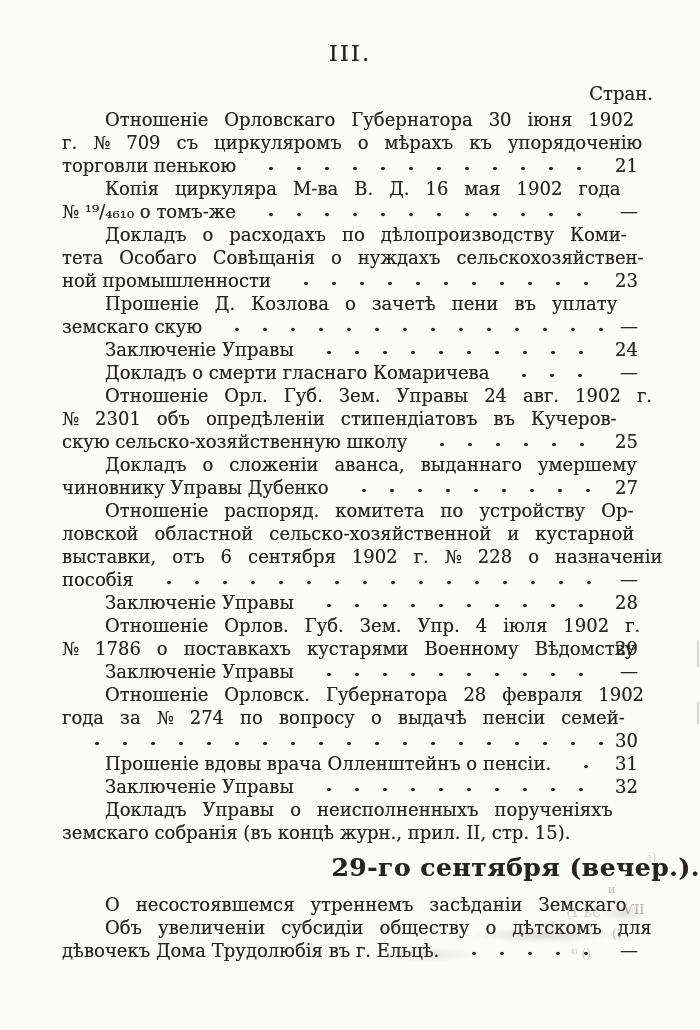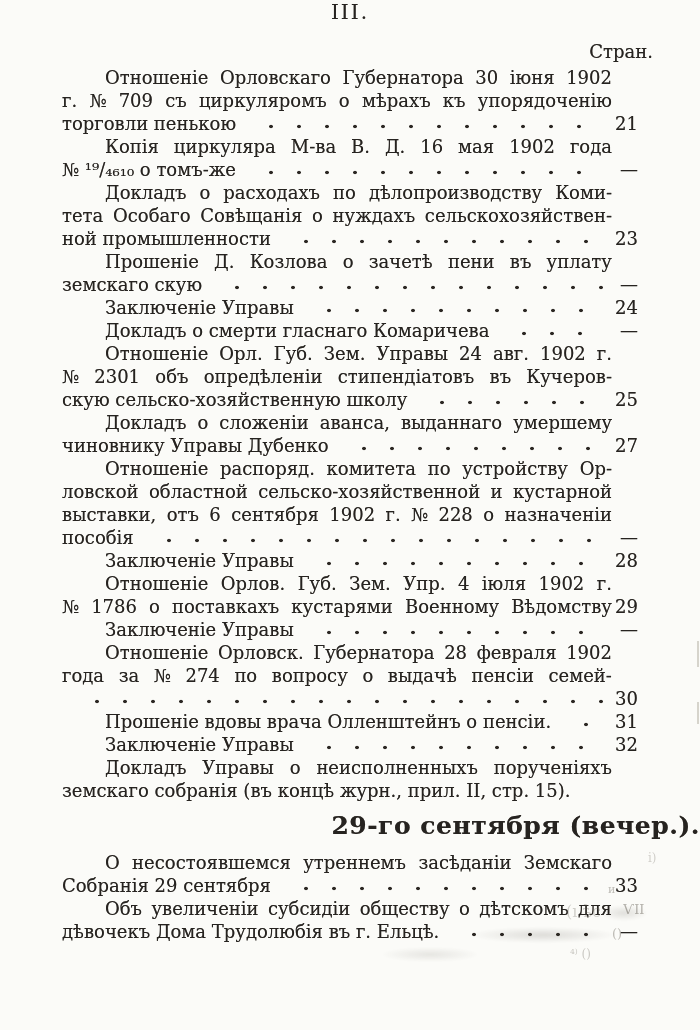--- a/index.html
+++ b/index.html
@@ -7,43 +7,44 @@
     width: 700px; height: 1030px;
     font-family: "DejaVu Serif", "Liberation Serif", serif;
     overflow: hidden;
   }
   .sheet {
     position: relative; width: 700px; height: 1030px;
     box-sizing: border-box;
     text-shadow: 0 0 0.6px rgba(42, 37, 30, 0.55);
   }
   .roman {
+    padding-top: 40px;
     text-align: center;
-    font-size: 20px;
+    font-size: 23px;
     letter-spacing: 2px;
   }
   .col-header {
     margin: 17px 47px 4px 0;
     text-align: right;
     font-size: 18px;
   }
   .toc { margin-top: 4px; }
   .line {
     position: relative;
     display: flex;
     box-sizing: border-box;
     width: 550px;
     margin-left: 62px;
     height: 23px;
     font-size: 18px;
     line-height: 23px;
     white-space: nowrap;
   }
   .line.indent { padding-left: 43px; }
-  .line .txt { flex: none; }
+  .line .txt { flex: none; gap: 16px; }
   .line.justify .txt {
     flex: 1;
     display: flex;
     justify-content: space-between;
   }
   .leader {
     flex: 1;
     margin: 0 8px 0 9px;
     background-image: radial-gradient(circle, #2c2824 1.5px, rgba(0,0,0,0) 2.1px);
     background-size: 28px 5px;
@@ -361,25 +362,20 @@
       </div>
       <div class="heading">29-го сентября (вечер.).</div>
       <div class="line indent justify">
         <span class="txt">
           <span>О</span>
           <span>несостоявшемся</span>
           <span>утреннемъ</span>
           <span>засѣданіи</span>
           <span>Земскаго</span>
         </span>
-      </div>
-      <div class="line">
-        <span class="txt">Собранія 29 сентября</span>
-        <span class="leader"></span>
-        <span class="page-num">33</span>
       </div>
       <div class="line indent justify">
         <span class="txt">
           <span>Объ</span>
           <span>увеличеніи</span>
           <span>субсидіи</span>
           <span>обществу</span>
           <span>о</span>
           <span>дѣтскомъ</span>
           <span>для</span>

